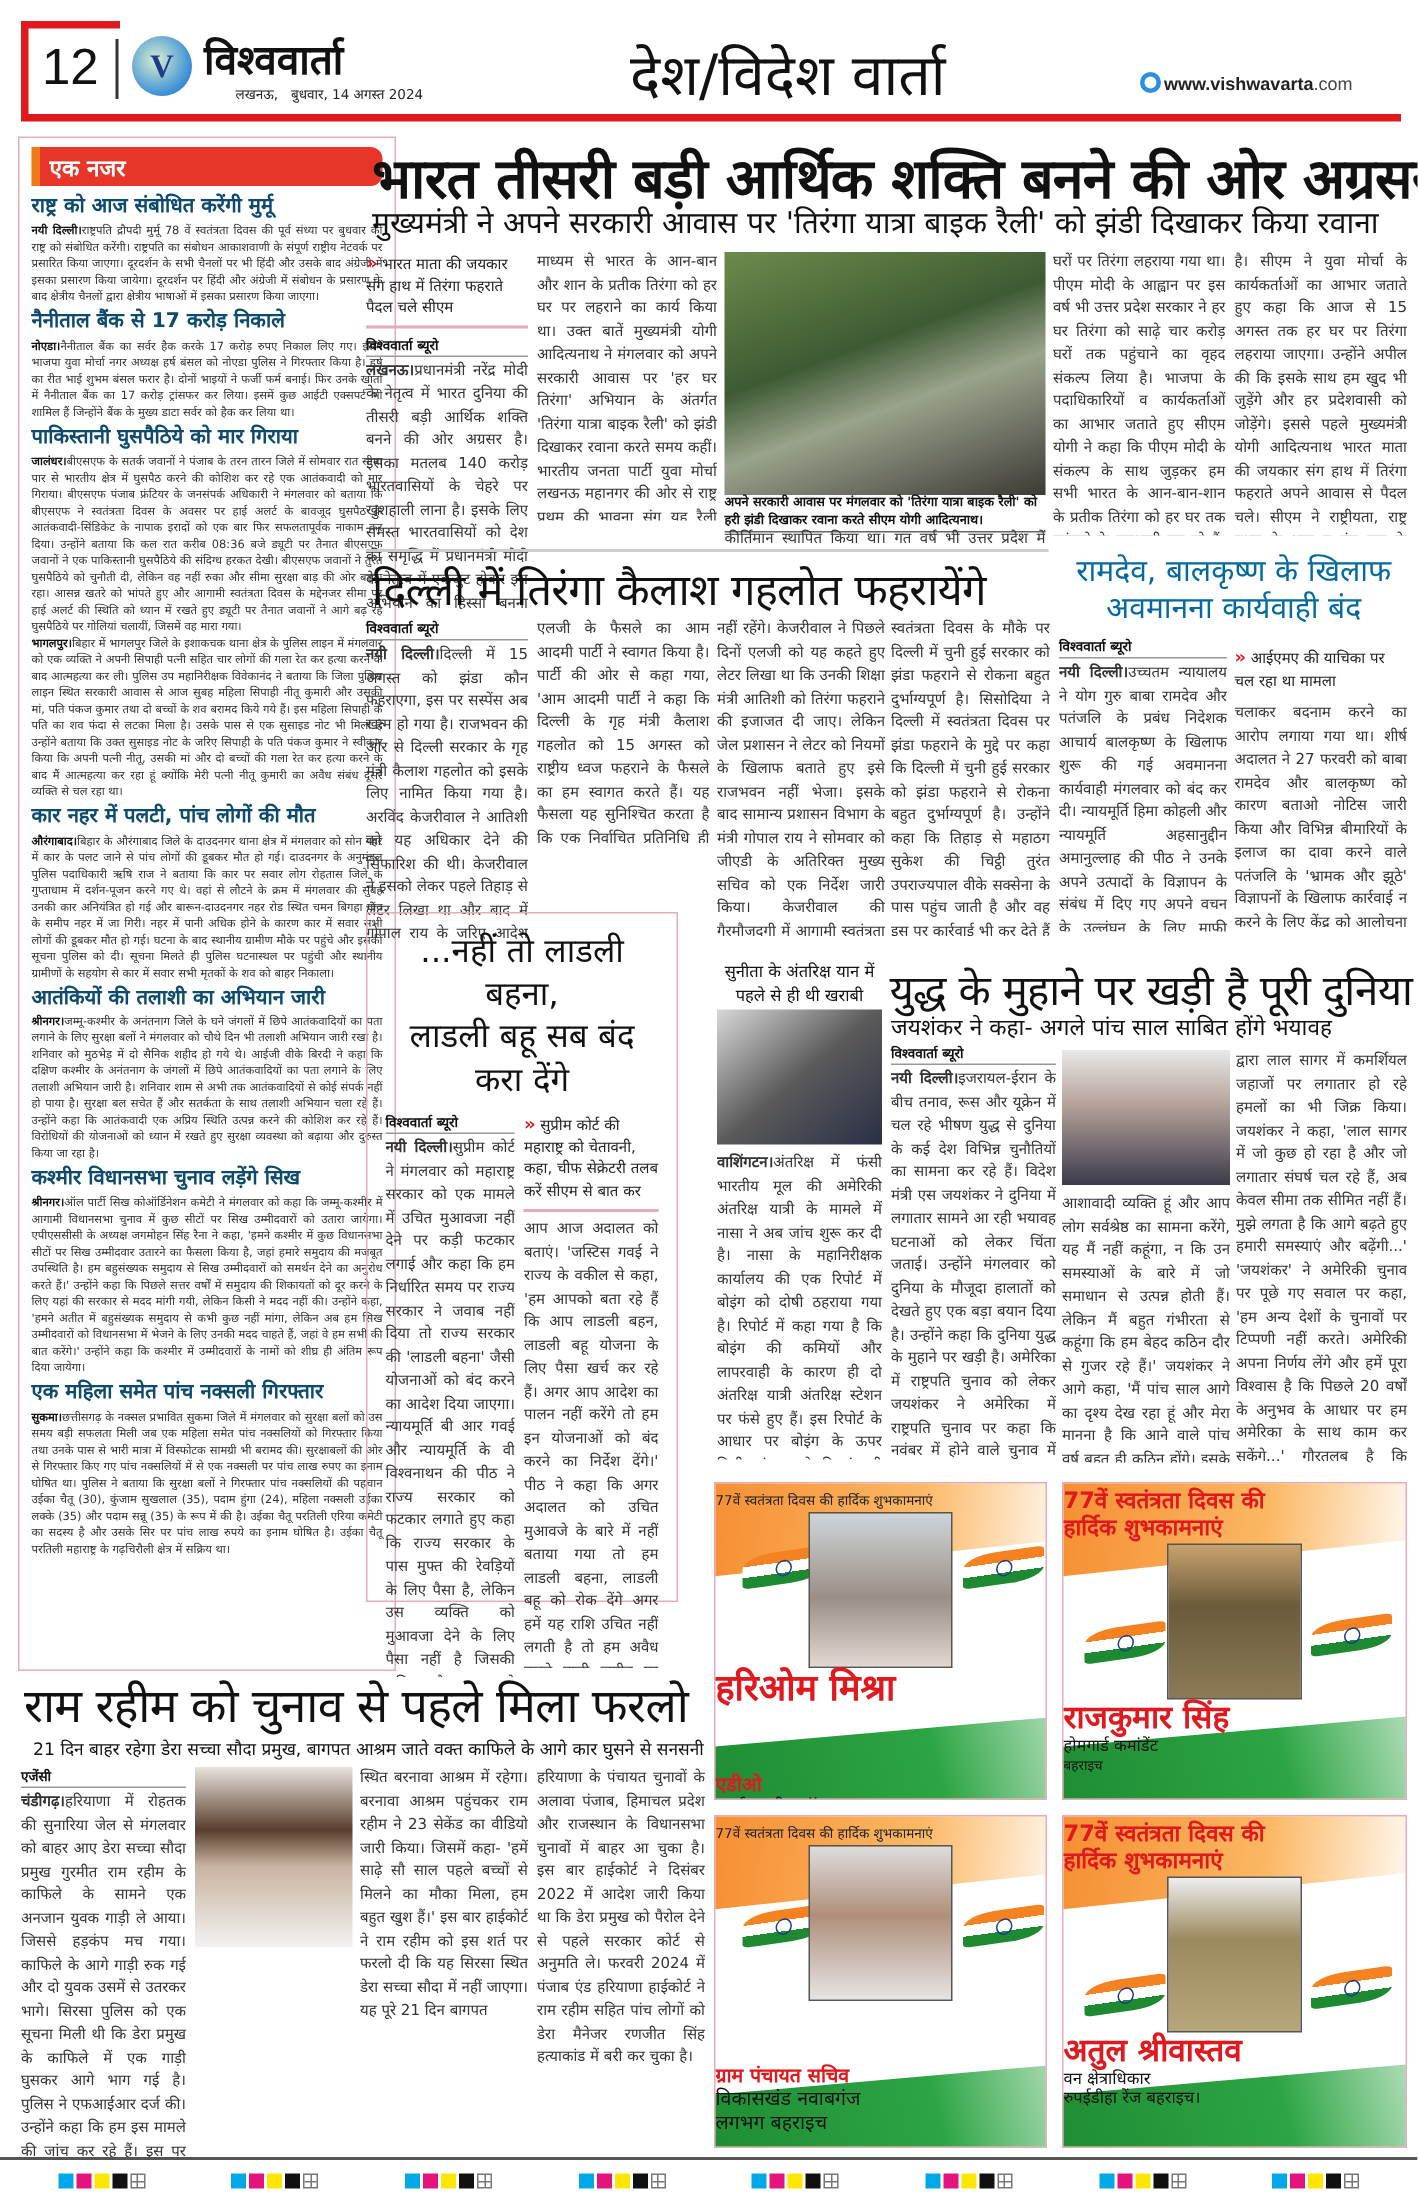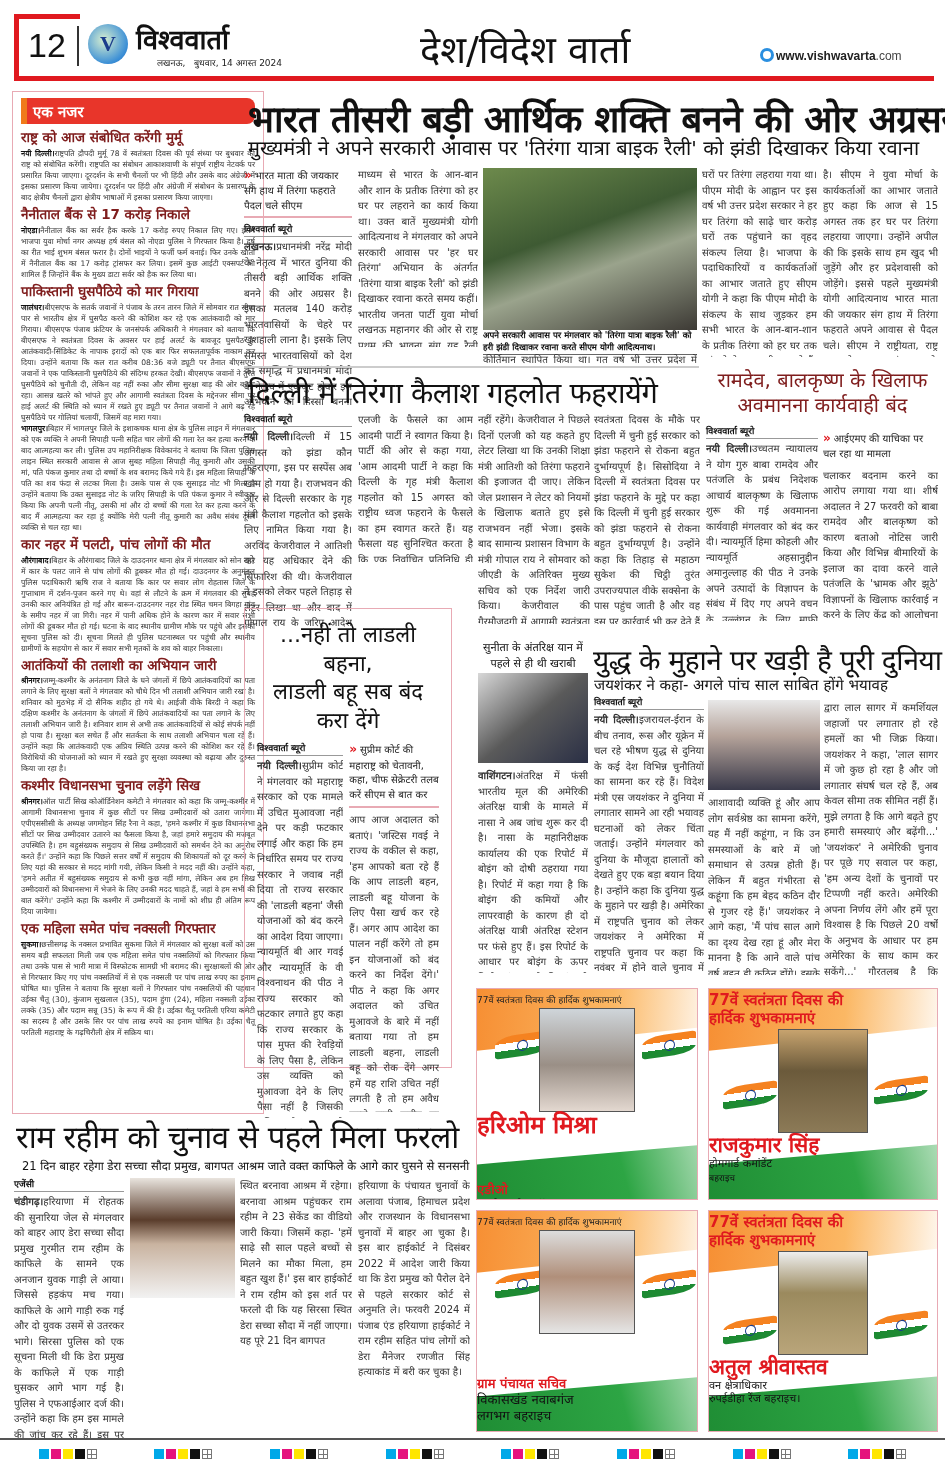--- a/index.html
+++ b/index.html
@@ -12,21 +12,21 @@
   .brand { left: 136px; top: 20px; font-size: 27px; font-weight: bold; color: #111; }
   .dateline { left: 136px; top: 56px; font-size: 9px; color: #222; margin-left: 21px; }
   .section-title { left: 420px; top: 22px; font-size: 38px; color: #111; }
   .site { left: 760px; top: 48px; font-size: 12px; font-weight: bold; color: #222; font-family: "Liberation Sans", sans-serif; }
   .site .tld { font-weight: normal; color:#444; }
   .ie-icon { display:inline-block; width: 14px; height: 14px; border-radius: 50%; border: 3px solid #2a8fe0; vertical-align: -2px; margin-right: 2px; }
 
   
   .leftcol { left: 12px; top: 91px; width: 252px; height: 1023px; border: 1.5px solid #e8aab4; padding: 6px 8px; }
   .ek-nazar { background: linear-gradient(90deg, #f07a1a 0 6px, #e8352a 6px); color: #fff; font-weight: bold; font-size: 15px; padding: 3px 12px; border-radius: 0 8px 8px 0; margin-bottom: 5px; }
-  .brief h3 { font-size: 13.5px; font-weight: bold; color: #7f1d1d; margin: 3px 0 2px; line-height: 1.25; }
+  .brief h3 { font-size: 13.5px; font-weight: bold; color: #0c4a6e; margin: 3px 0 2px; line-height: 1.25; }
   .brief p { font-size: 7.6px; line-height: 1.45; color: #333; text-align: justify; }
   .brief p b { color:#111; }
 
   
   .h1 { font-weight: bold; color: #111; letter-spacing: -0.5px; white-space: nowrap; }
   .sub { color: #111; white-space: nowrap; }
   .txtcol { font-size: 10px; line-height: 1.55; color: #333; text-align: justify; overflow: hidden; }
   .byline { font-size: 9px; font-weight: bold; color: #111; border-bottom: 1px solid #999; padding-bottom: 1px; margin-bottom: 2px; }
   .kicker { font-size: 10px; color: #222; line-height: 1.45; }
   .kicker .arr { color: #e0191f; font-weight: bold; font-size: 12px; margin-right: 3px; }
@@ -121,21 +121,21 @@
 <div class="abs" style="left:244px;top:412px;width:108px">
   <div class="byline">विश्ववार्ता ब्यूरो</div>
   <div class="txtcol" style="height:200px"><b>नयी दिल्ली।</b><span>दिल्ली में 15 अगस्त को झंडा कौन फहराएगा, इस पर सस्पेंस अब खत्म हो गया है। राजभवन की ओर से दिल्ली सरकार के गृह मंत्री कैलाश गहलोत को इसके लिए नामित किया गया है। अरविंद केजरीवाल ने आतिशी को यह अधिकार देने की सिफारिश की थी। केजरीवाल ने इसको लेकर पहले तिहाड़ से लेटर लिखा था और बाद में गोपाल राय के जरिए आदेश जारी करवाया था, लेकिन सामान्य प्रशासन विभाग ने इसे अमान्य कर दिया था। उपराज्यपाल दिल्ली सरकार के किसी भी मंत्री को नामांकित कर सकते हैं। इसके बाद एलजी ने दिल्ली के गृहमंत्री कैलाश गहलोत को यह जिम्मेदारी सौंप दी।</span></div>
 </div>
 <div class="abs" style="left:358px;top:412px;width:115px">
   <div class="txtcol" style="height:150px">एलजी के फैसले का आम आदमी पार्टी ने स्वागत किया है। पार्टी की ओर से कहा गया, 'आम आदमी पार्टी ने कहा कि दिल्ली के गृह मंत्री कैलाश गहलोत को 15 अगस्त को राष्ट्रीय ध्वज फहराने के फैसले का हम स्वागत करते हैं। यह फैसला यह सुनिश्चित करता है कि एक निर्वाचित प्रतिनिधि ही ध्वजारोहण करेगा।' दिल्ली के मुख्यमंत्री छत्रसाल स्टेडियम में झंडा फहराते हैं। हालांकि इस बार दिल्ली के मुख्यमंत्री जेल में बंद होने की वजह से समारोह में शामिल होने को उपलब्ध</div>
 </div>
 <div class="abs txtcol" style="left:478px;top:412px;width:112px;height:212px">नहीं रहेंगे। केजरीवाल ने पिछले दिनों एलजी को यह कहते हुए लेटर लिखा था कि उनकी शिक्षा मंत्री आतिशी को तिरंगा फहराने की इजाजत दी जाए। लेकिन जेल प्रशासन ने लेटर को नियमों के खिलाफ बताते हुए इसे राजभवन नहीं भेजा। इसके बाद सामान्य प्रशासन विभाग के मंत्री गोपाल राय ने सोमवार को जीएडी के अतिरिक्त मुख्य सचिव को एक निर्देश जारी किया। केजरीवाल की गैरमौजूदगी में आगामी स्वतंत्रता दिवस पर कैबिनेट मंत्री आतिशी झंडा नहीं फहरा सकती हैं। इस बीच आम आदमी पार्टी के वरिष्ठ नेता मनीष सिसोदिया ने कहा कि</div>
 <div class="abs txtcol" style="left:594px;top:412px;width:106px;height:212px">स्वतंत्रता दिवस के मौके पर दिल्ली में चुनी हुई सरकार को झंडा फहराने से रोकना बहुत दुर्भाग्यपूर्ण है। सिसोदिया ने दिल्ली में स्वतंत्रता दिवस पर झंडा फहराने के मुद्दे पर कहा कि दिल्ली में चुनी हुई सरकार को झंडा फहराने से रोकना बहुत दुर्भाग्यपूर्ण है। उन्होंने कहा कि तिहाड़ से महाठग सुकेश की चिट्ठी तुरंत उपराज्यपाल वीके सक्सेना के पास पहुंच जाती है और वह इस पर कार्रवाई भी कर देते हैं लेकिन चुनी हुई सरकार के मुख्यमंत्री की चिट्ठी नहीं पहुंचती। उन्होंने कहा, 'आज एक चुनी हुई सरकार के झंडा फहराने के अधिकार को छीना जा रहा है। आज दिल्ली में एक नए वायसराय आ गये हैं जो कह रहे हैं कि झंडा वो फहराएंगे।</div>
 
-<div class="abs" style="left:705px;top:368px;width:235px;text-align:center;font-size:20px;line-height:1.25;color:#7f1d1d">
+<div class="abs" style="left:705px;top:368px;width:235px;text-align:center;font-size:20px;line-height:1.25;color:#0369a1">
     <div>रामदेव, बालकृष्ण के खिलाफ</div>
     <div>अवमानना कार्यवाही बंद</div>
   </div>
 <div class="abs" style="left:706px;top:424px;width:112px">
   <div class="byline">विश्ववार्ता ब्यूरो</div>
   <div class="txtcol" style="height:180px"><b>नयी दिल्ली।</b><span>उच्चतम न्यायालय ने योग गुरु बाबा रामदेव और पतंजलि के प्रबंध निदेशक आचार्य बालकृष्ण के खिलाफ शुरू की गई अवमानना कार्यवाही मंगलवार को बंद कर दी। न्यायमूर्ति हिमा कोहली और न्यायमूर्ति अहसानुद्दीन अमानुल्लाह की पीठ ने उनके अपने उत्पादों के विज्ञापन के संबंध में दिए गए अपने वचन के उल्लंघन के लिए माफी मांगने के बाद यह आदेश पारित किया। पीठ ने कहा कि दोनों अवमाननाकर्ताओं ने अपने हलफनामे में जो वचन दिया है उसका पालन किया जाना चाहिए। यह मामला इंडियन मेडिकल एसोसिएशन द्वारा 2022 में एक याचिका दायर की गई थी, जिसमें पतंजलि और रामदेव द्वारा कोविड टीकाकरण अभियान और आधुनिक चिकित्सा पद्धति के खिलाफ अभियान</span></div>
 </div>
 <div class="abs" style="left:823px;top:430px;width:115px">
   <div class="kicker" style="margin-bottom:6px"><span class="arr">»</span><span>आईएमए की याचिका पर चल रहा था मामला</span></div>
   <div class="txtcol" style="height:150px">चलाकर बदनाम करने का आरोप लगाया गया था। शीर्ष अदालत ने 27 फरवरी को बाबा रामदेव और बालकृष्ण को कारण बताओ नोटिस जारी किया और विभिन्न बीमारियों के इलाज का दावा करने वाले पतंजलि के 'भ्रामक और झूठे' विज्ञापनों के खिलाफ कार्रवाई न करने के लिए केंद्र को आलोचना की थी और बाबा रामदेव द्वारा प्रचारित कंपनी को अगले आदेश तक ऐसे विज्ञापन प्रकाशित करने से रोक दिया था। कंपनी और उसके प्रबंध निदेशक आचार्य बालकृष्ण को कारण बताओ अवमानना नोटिस जारी करते हुए अदालत ने कहा था कि पूरे देश को गुमराह किया जा रहा है।</div>

